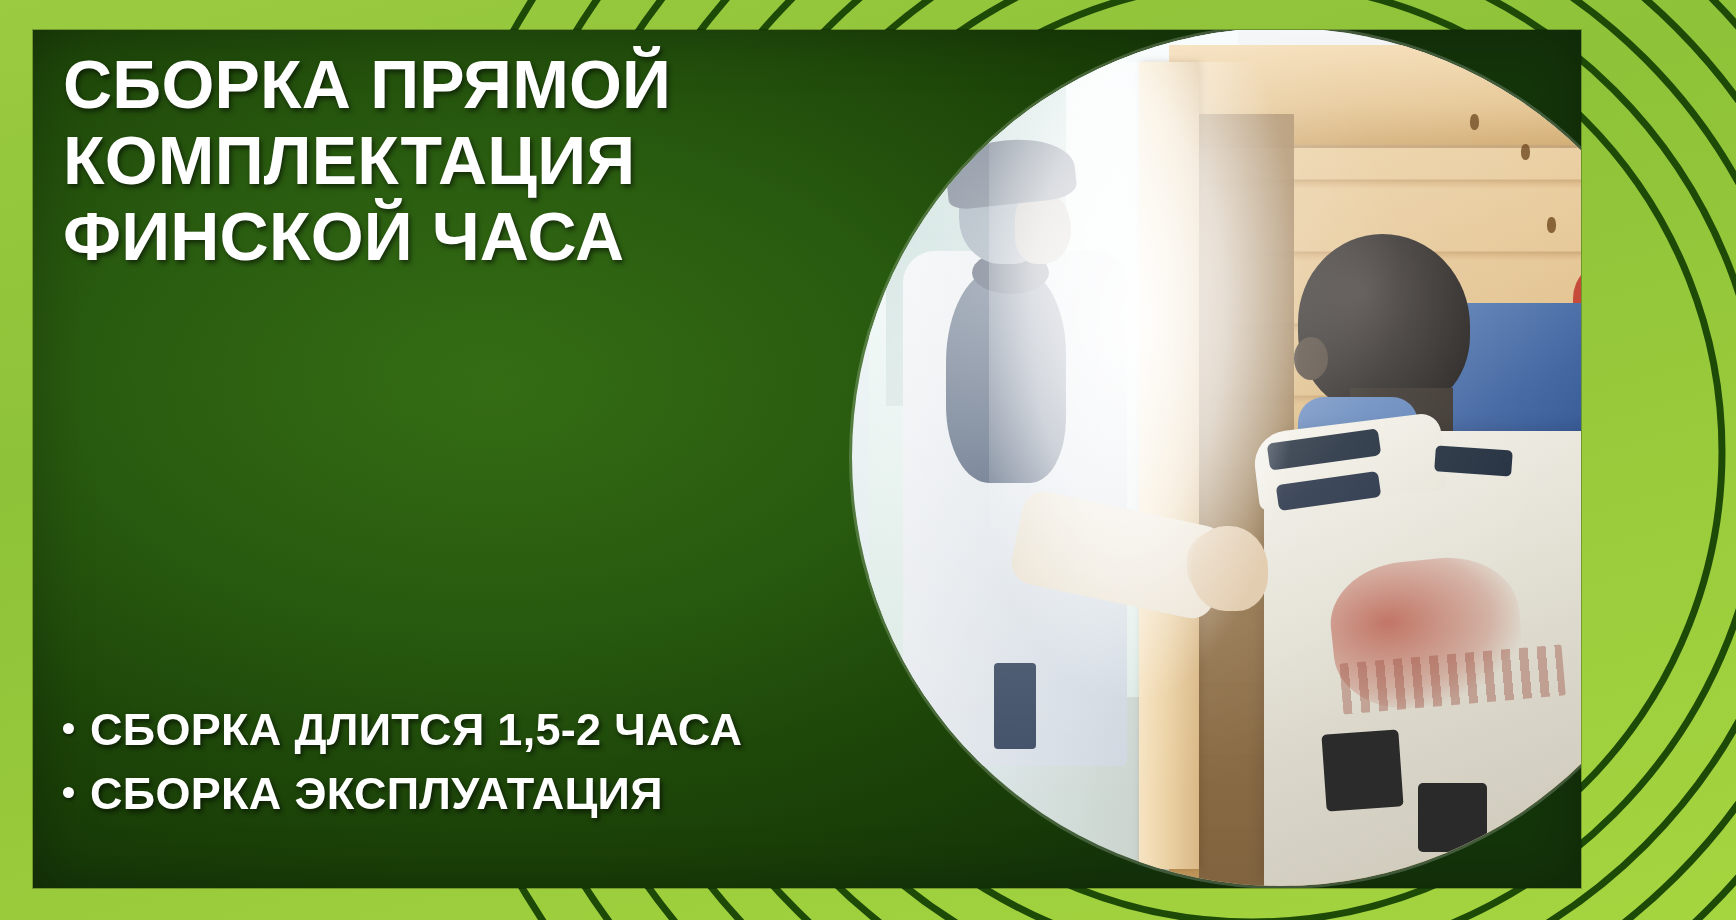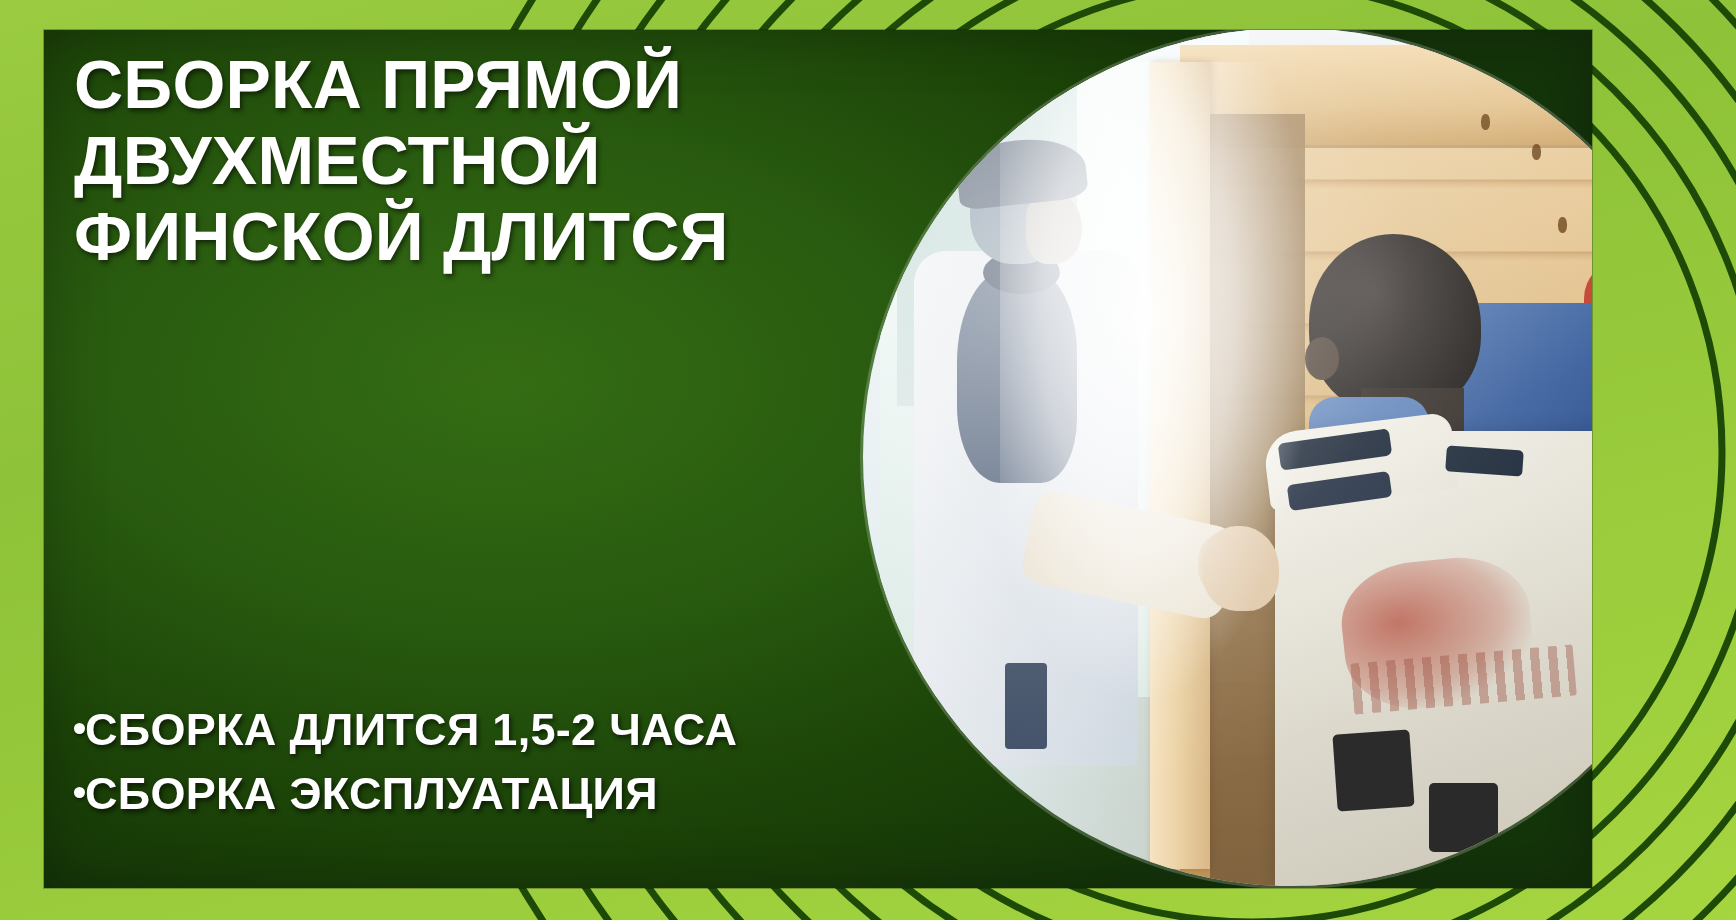--- a/index.html
+++ b/index.html
@@ -29,21 +29,21 @@
   .rings {
     position: absolute;
     inset: 0;
     overflow: hidden;
   }
   .rings svg { display:block; width: 1736px; height: 920px; }
 
   
   .panel {
     position: absolute;
-    left: 44px; top: 30px;
+    left: 33px; top: 30px;
     width: 1548px; height: 858px;
     background:
       radial-gradient(ellipse 1000px 620px at 30% 42%, #2D6310 0%, #24540D 42%, #1A3F07 78%, #14340A 100%);
     box-shadow: 0 0 0 1px rgba(0,0,0,.25), inset 0 0 60px rgba(0,0,0,.25);
     overflow: hidden;
   }
   
   .panel::after {
     content:"";
     position:absolute; inset:0;
@@ -69,20 +69,21 @@
   
   .bullets {
     position: absolute;
     left: 30px; bottom: 62px;
     z-index: 6;
     color: #ffffff;
   }
   .bullet {
     display: flex;
     align-items: baseline;
+    gap: 16px;
     font-size: 45px;
     font-weight: 600;
     line-height: 1.42;
     letter-spacing: .3px;
     text-shadow: 2px 3px 5px rgba(0,0,0,.6);
     white-space: nowrap;
   }
   .dot {
     flex: 0 0 auto;
     width: 11px; height: 11px;
@@ -274,22 +275,22 @@
         <circle cx="1252" cy="452" r="796"></circle>
         <circle cx="1252" cy="452" r="850"></circle>
       </g>
     </svg>
   </div>
 
   <div class="panel">
 
     <h1 class="headline">
       <span class="l">СБОРКА ПРЯМОЙ</span>
-      <span class="l">ДВУХМЕСТНОЙ</span>
-      <span class="l">ФИНСКОЙ ДЛИТСЯ</span>
+      <span class="l">КОМПЛЕКТАЦИЯ</span>
+      <span class="l">ФИНСКОЙ ЧАСА</span>
     </h1>
 
     <ul class="bullets" style="list-style:none;">
       <li class="bullet">
         <span class="dot"></span>
         <span>СБОРКА ДЛИТСЯ 1,5-2 ЧАСА</span>
       </li>
       <li class="bullet">
         <span class="dot"></span>
         <span>СБОРКА ЭКСПЛУАТАЦИЯ</span>

